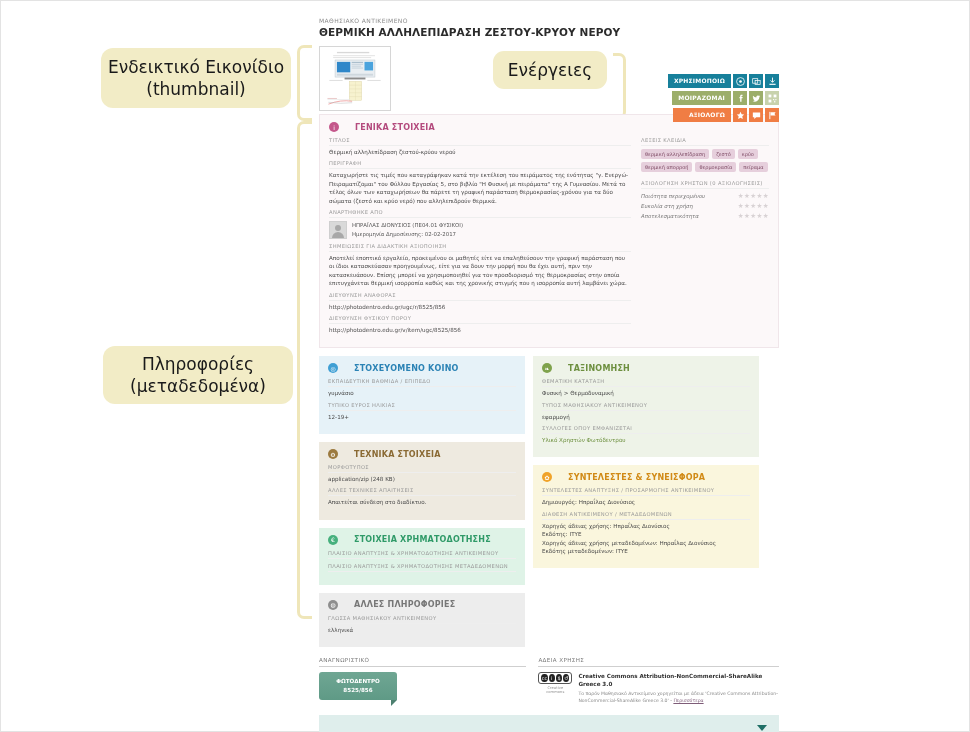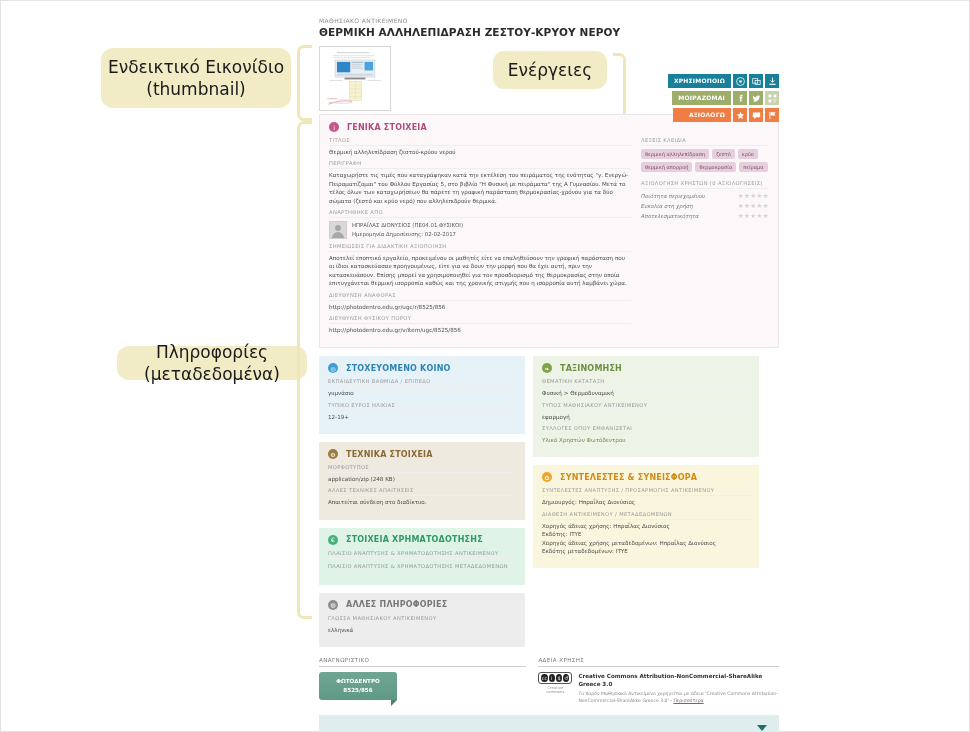--- a/index.html
+++ b/index.html
@@ -32,21 +32,21 @@
     align-items: center;
     justify-content: center;
     text-align: center;
     color: #1a1a1a;
     font-size: 17px;
     line-height: 1.32;
     padding: 8px 2px;
     box-sizing: border-box;
   }
   #callout-thumb { left: 100px; top: 47px; width: 190px; height: 60px; }
-  #callout-info  { left: 116px; top: 345px; width: 190px; height: 34px; }
+  #callout-info  { left: 102px; top: 345px; width: 190px; height: 58px; }
   #callout-actions {
     left: 492px; top: 50px; width: 114px; height: 38px;
     font-size: 17px; border-radius: 11px;
   }
 
   .bracket {
     position: absolute;
     border: 3px solid #efe6b9;
     border-right: none;
     border-radius: 7px 0 0 7px;
@@ -131,21 +131,21 @@
   .ibtn svg { display:block; }
 
   
   .card {
     box-sizing: border-box;
     padding: 7px 9px 9px 9px;
     margin-bottom: 8px;
   }
   .card-general { background: #fcf8f9; border: 1px solid #f0e6ea; }
   .card-head {
-    display: flex; align-items: center; gap: 8px;
+    display: flex; align-items: center; gap: 16px;
     margin-bottom: 5px;
   }
   .card-title {
     font-size: 8px;
     font-weight: bold;
     letter-spacing: .2px;
   }
   .dot {
     width: 10px; height: 10px; border-radius: 50%;
     display: inline-flex; align-items: center; justify-content: center;

